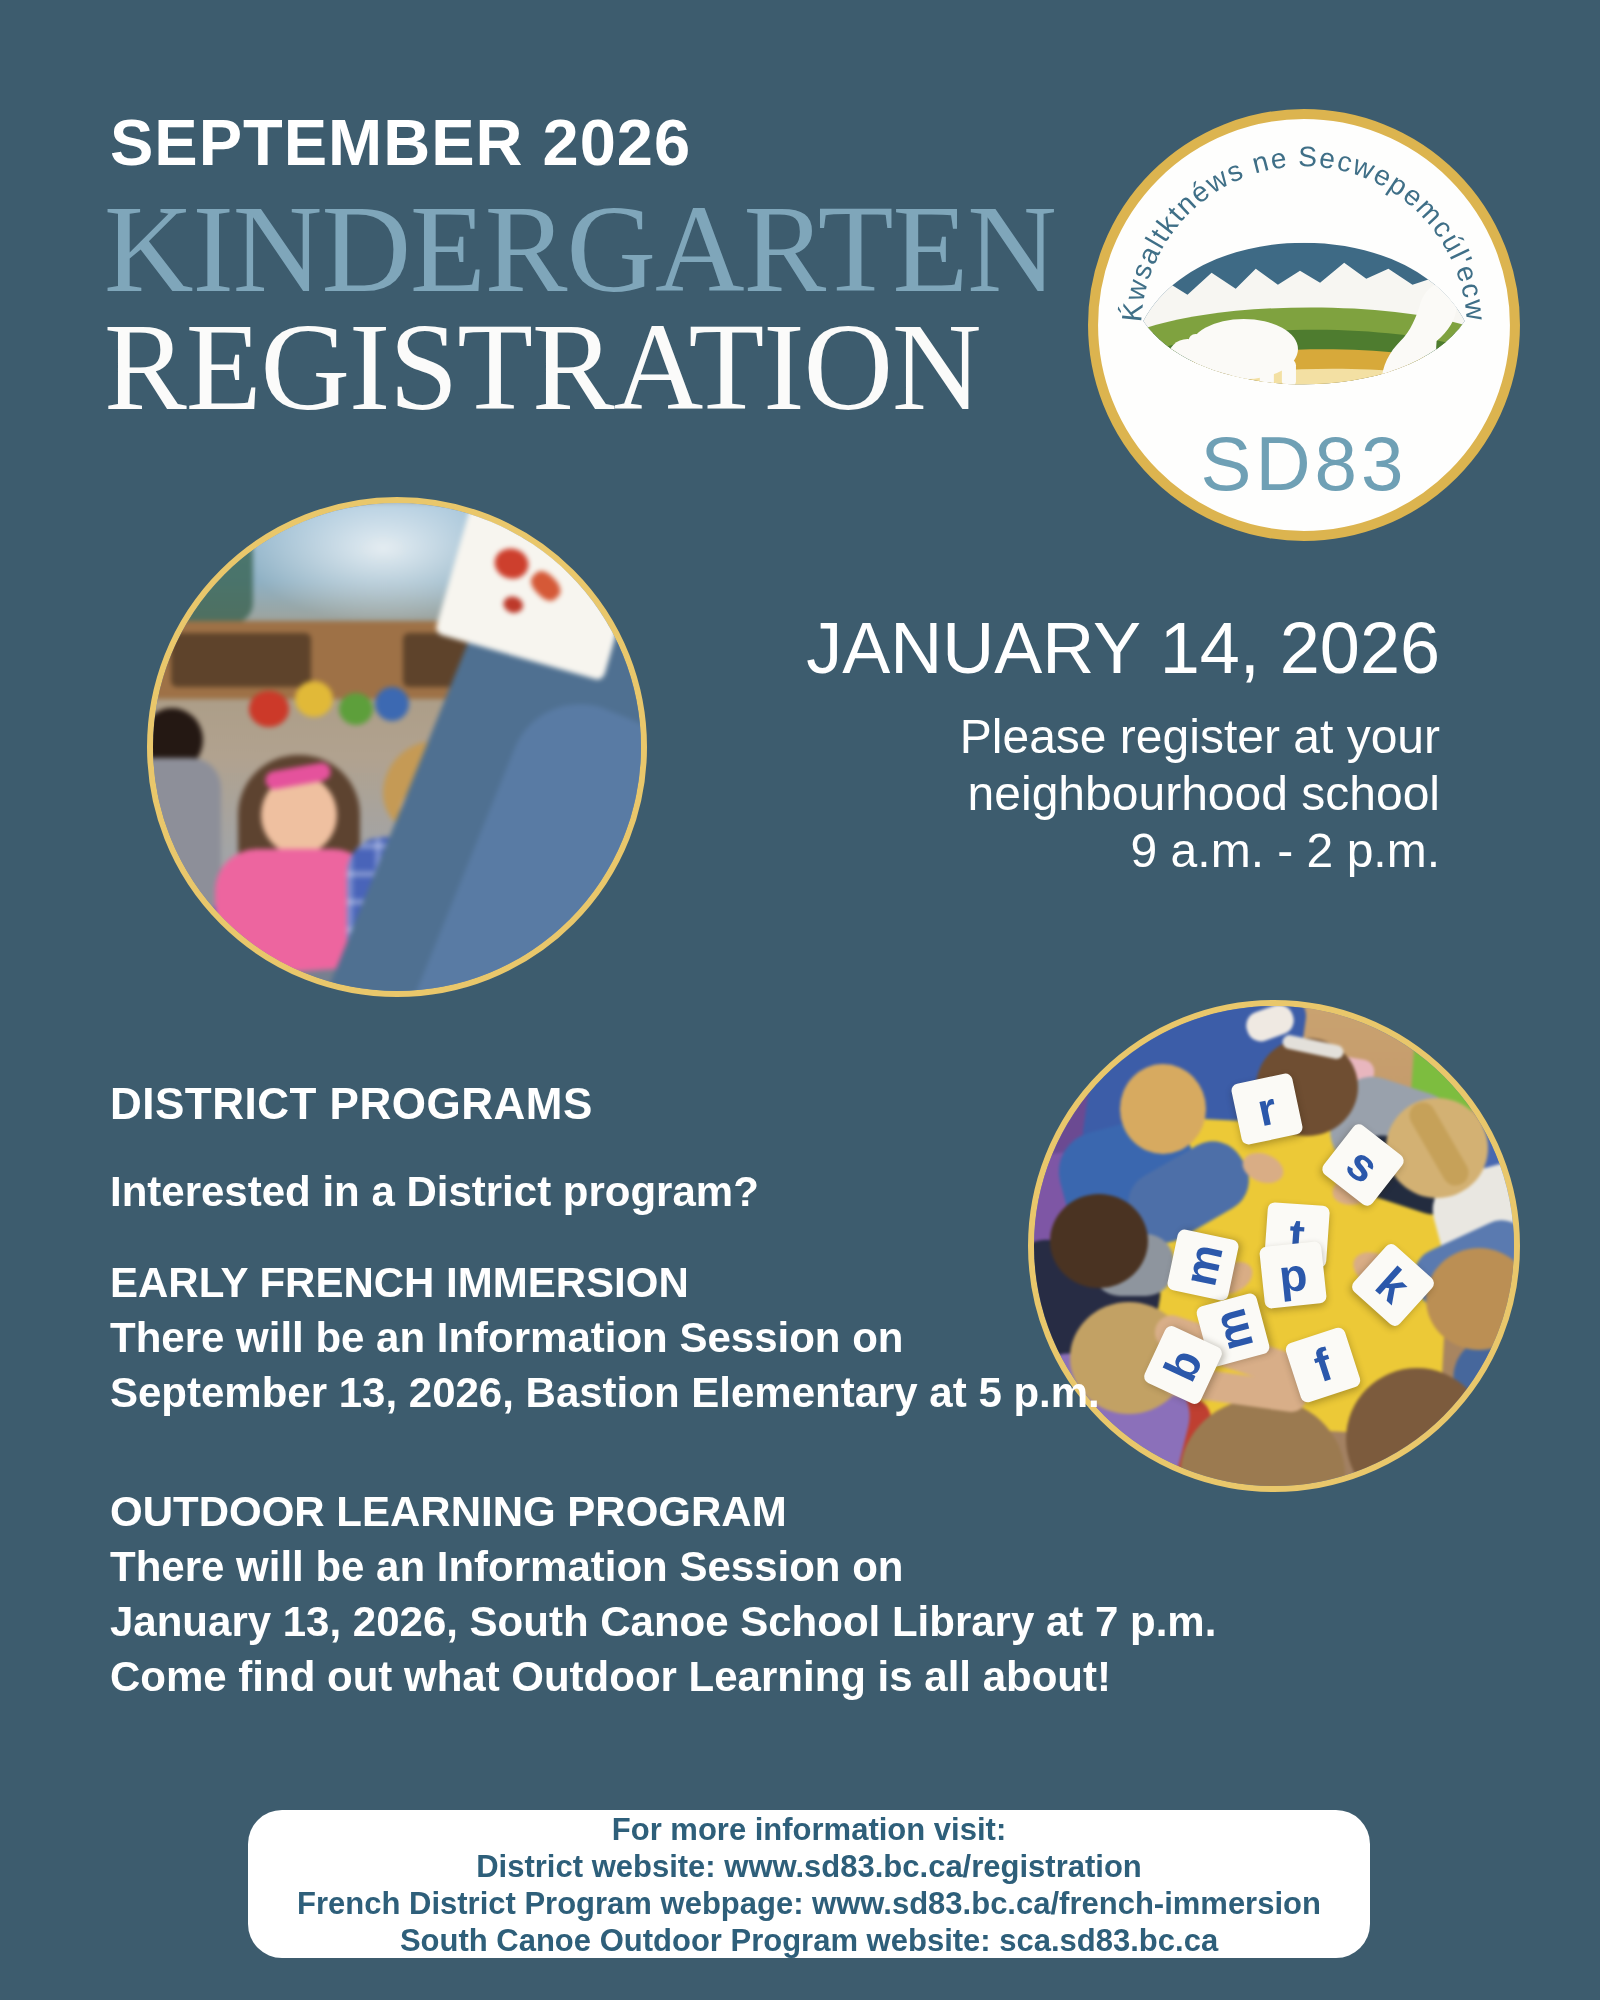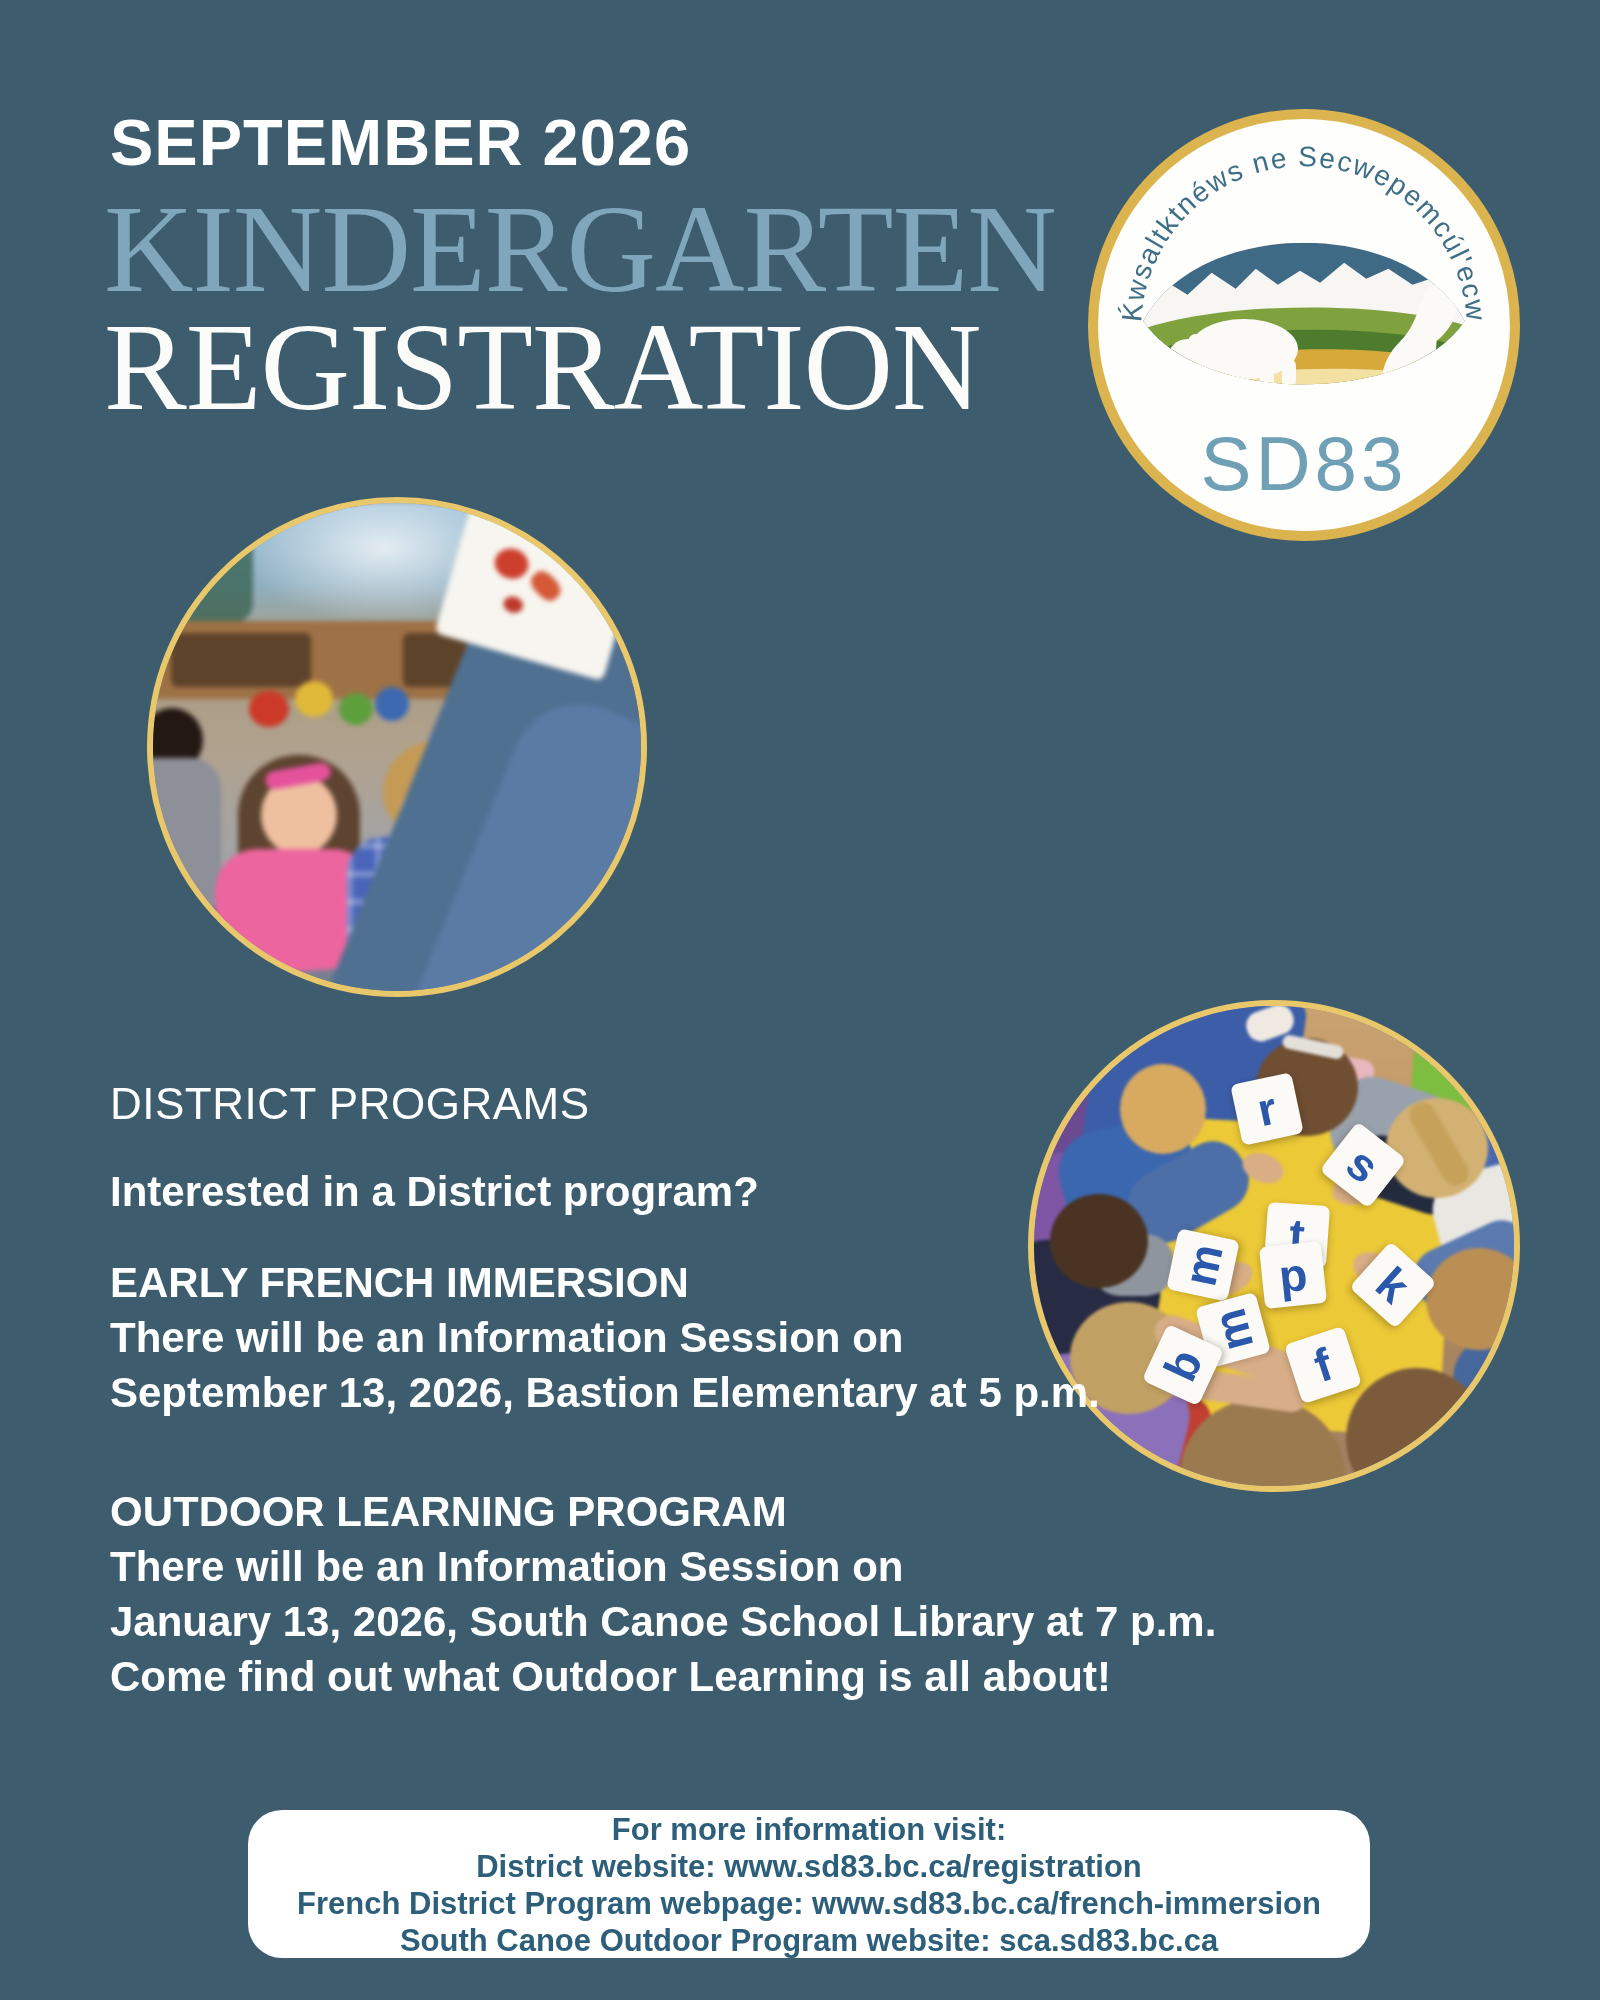--- a/index.html
+++ b/index.html
@@ -17,21 +17,21 @@
   .title2{left:104px;top:306px;color:#FBFBFA;}
 
   
   .event{right:160px;top:612px;text-align:right;color:#FFFFFF;}
   .event-date{font-size:72px;line-height:1;font-weight:400;letter-spacing:0;}
   .event-sub{margin-top:24px;font-size:48px;line-height:57px;font-weight:400;}
   .event-sub .ln{display:block;}
 
   
   .programs{left:110px;top:1082px;color:#FFFFFF;width:1150px;}
-  .programs h2{margin:0 0 38px 0;font-size:44px;line-height:44px;font-weight:400;letter-spacing:0.5px;}
+  .programs h2{margin:0 0 38px 0;font-size:44px;line-height:44px;font-weight:700;letter-spacing:0.5px;}
   .pbody{margin:0;font-size:42px;line-height:55px;font-weight:700;}
   .pbody .ln{display:block;}
   .gap-intro{margin-bottom:36px;}
   .gap-section{margin-bottom:64px;}
 
   
   .footer-box{
     left:248px;top:1810px;width:1122px;height:148px;background:#FFFFFF;
     border-radius:34px;text-align:center;color:#2E5F7A;font-weight:700;
     font-size:31px;line-height:37px;padding-top:1px;box-sizing:border-box;
@@ -239,20 +239,28 @@
       <div class="sh arm2"></div>
       <div class="sh hand"></div>
       <div class="sh card-story">
         <div class="sh red1"></div>
         <div class="sh red2"></div>
         <div class="sh red3"></div>
       </div>
     </div>
   </div>
 
+  <div class="abs event">
+    <div class="event-date">JANUARY 14, 2026</div>
+    <div class="event-sub">
+      <span class="ln">Please register at your</span>
+      <span class="ln">neighbourhood school</span>
+      <span class="ln">9 a.m. - 2 p.m.</span>
+    </div>
+  </div>
 
   <div class="abs photo photo-right">
     <div class="layer blur-soft">
       <div class="sh rp-bg layer"></div>
       <div class="sh mat m-purple2"></div>
       <div class="sh mat m-blue"></div>
       <div class="sh mat m-purple"></div>
       <div class="sh mat m-magenta"></div>
       <div class="sh mat m-yellow"></div>
       <div class="sh mat m-green"></div>

